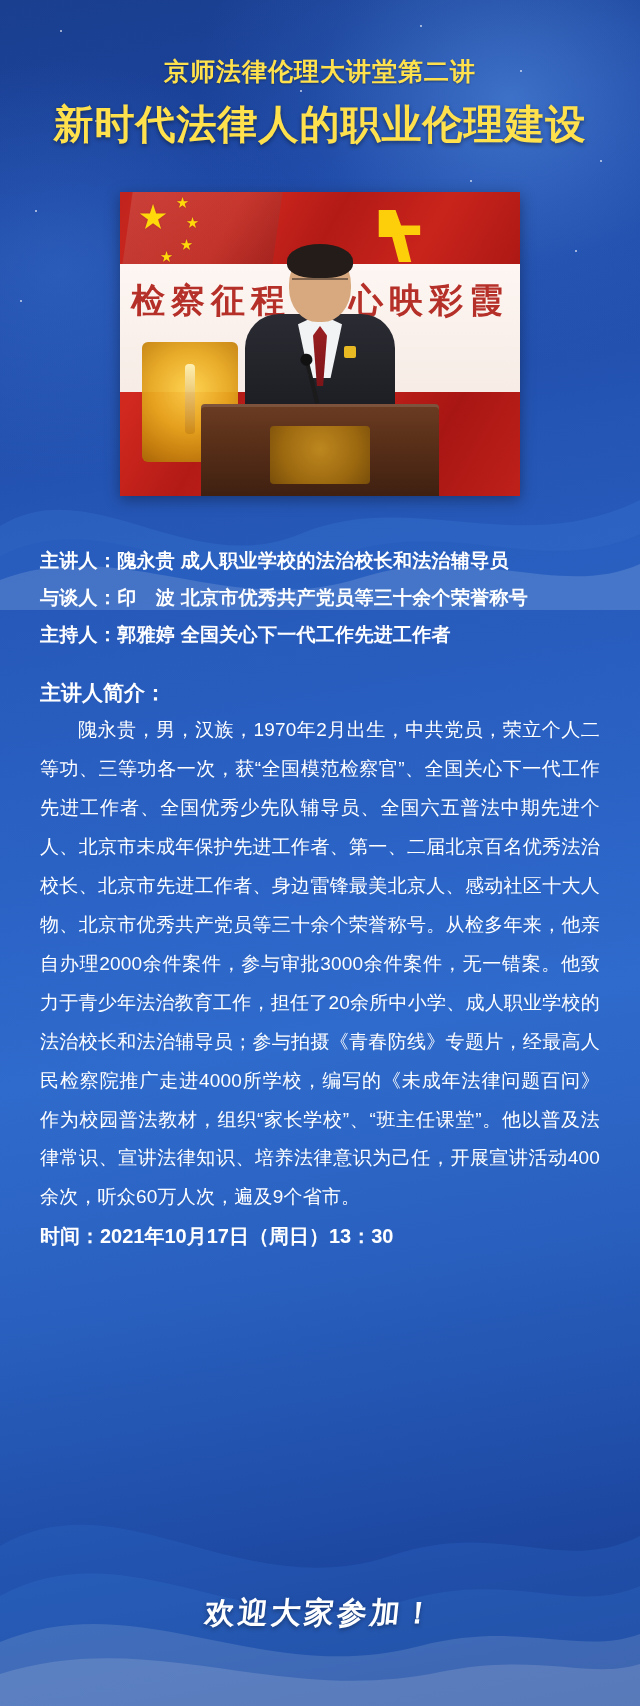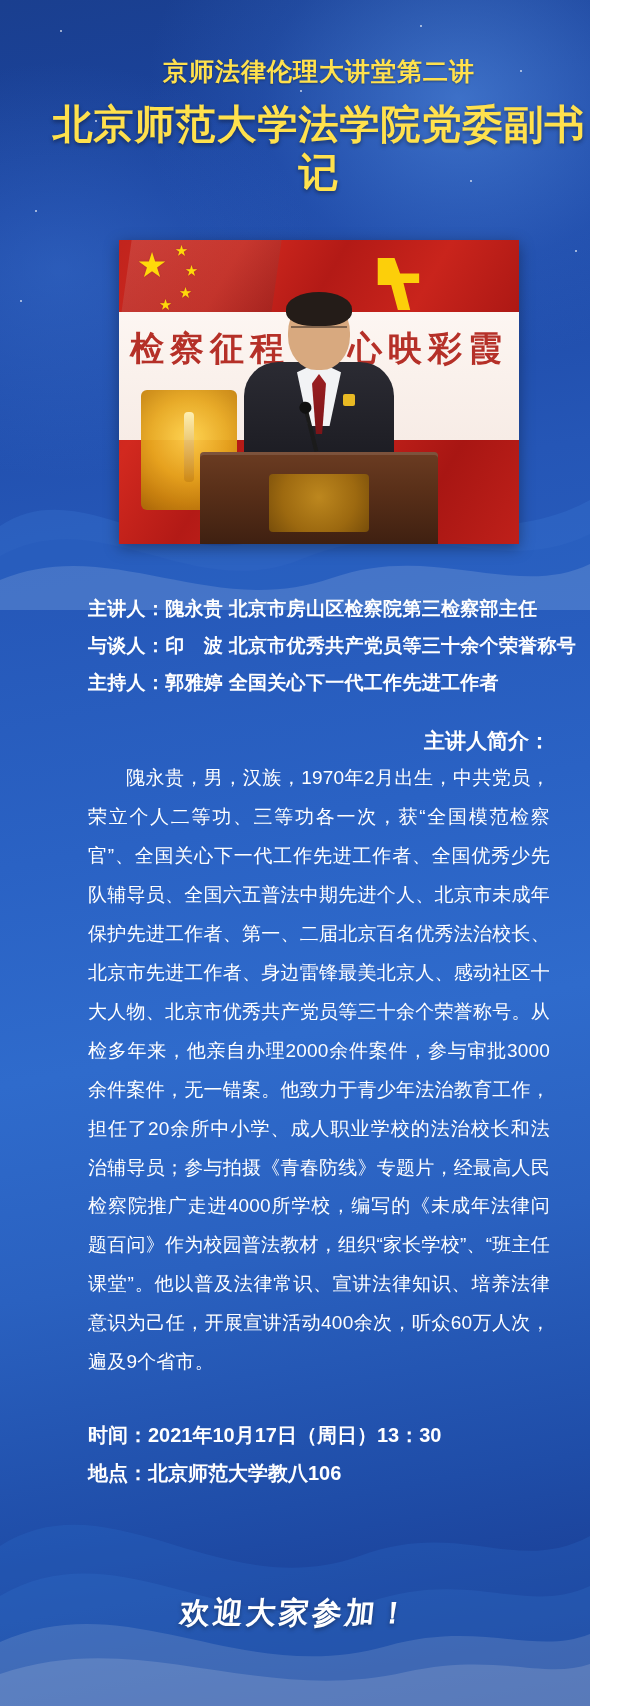--- a/index.html
+++ b/index.html
@@ -7,25 +7,24 @@
     padding: 0;
   }
   body {
     width: 640px;
     height: 1706px;
     overflow: hidden;
     font-family: "Liberation Sans", sans-serif;
   }
   .poster {
     position: relative;
-    width: 542px;
+    width: 640px;
     height: 1706px;
     background: linear-gradient(170deg, #1a3f8f 0%, #1b44a0 12%, #2556b6 30%, #2a62c4 48%, #2f6bcc 60%, #2a61c0 72%, #1f4da8 86%, #17368a 100%);
     overflow: hidden;
-    padding-left: 48px;
   }
   
   .glow {
     position: absolute;
     top: -160px;
     right: -180px;
     width: 620px;
     height: 520px;
     background: radial-gradient(ellipse at center, rgba(90,150,235,0.55) 0%, rgba(60,115,210,0.20) 45%, rgba(40,90,190,0) 72%);
     pointer-events: none;
@@ -284,33 +283,31 @@
     line-height: 1.95;
     color: #ffffff;
     white-space: nowrap;
     letter-spacing: 0.3px;
   }
   .bio-title {
     margin-top: 26px;
     font-size: 21px;
     font-weight: bold;
     color: #ffffff;
-    text-align: right;
   }
   .bio-body {
     margin-top: 4px;
     font-size: 19px;
     line-height: 2.05;
     color: #ffffff;
     text-align: justify;
     text-indent: 2em;
     letter-spacing: 0.2px;
   }
   .meta {
-    margin-top: 34px;
   }
   .meta-line {
     font-size: 20px;
     font-weight: bold;
     line-height: 1.9;
     color: #ffffff;
     white-space: nowrap;
   }
   .footer {
     position: absolute;
@@ -346,21 +343,21 @@
     <i style="top:210px; left:35px;"></i>
     <i style="top:250px; left:575px;"></i>
     <i style="top:300px; left:20px;"></i>
     <i style="top:90px; left:300px;"></i>
     <i style="top:180px; left:470px;"></i>
     <i style="top:25px; left:420px;"></i>
   </div>
 
   <div class="header">
     <div class="subtitle">京师法律伦理大讲堂第二讲</div>
-    <div class="maintitle">北京师范大学法学院党委副书记</div>
+    <div class="maintitle">新时代法律人的职业伦理建设</div>
   </div>
 
   <div class="photo-wrap">
     <div class="photo">
       <div class="flag-bg"></div>
       <div class="flag-fold"></div>
       <div class="star-big" style="left:18px; top:10px; font-size:30px;">★</div>
       <div class="star-big" style="left:56px; top:4px; font-size:13px;">★</div>
       <div class="star-big" style="left:66px; top:24px; font-size:13px;">★</div>
       <div class="star-big" style="left:60px; top:46px; font-size:13px;">★</div>
@@ -395,31 +392,30 @@
       <path d="M0,140 C120,70 240,200 390,150 C500,112 560,170 640,130 L640,300 L0,300 Z" fill="#2e6ecb" opacity="0.45"></path>
       <path d="M0,190 C130,120 250,240 400,196 C510,162 570,210 640,180 L640,300 L0,300 Z" fill="#3b82dd" opacity="0.40"></path>
       <path d="M0,236 C140,178 260,282 420,240 C520,214 580,250 640,228 L640,300 L0,300 Z" fill="#dff1fb" opacity="0.28"></path>
       <path d="M0,268 C150,220 280,300 440,266 C540,246 590,274 640,258 L640,300 L0,300 Z" fill="#eaf7ff" opacity="0.35"></path>
     </svg>
   </div>
 
   <div class="content">
 
     <div class="speakers">
-      <div class="speaker-line">主讲人：隗永贵  北京市房山区检察院第三检察部主任</div>
+      <div class="speaker-line">主讲人：隗永贵  成人职业学校的法治校长和法治辅导员</div>
       <div class="speaker-line">与谈人：印　波  北京市优秀共产党员等三十余个荣誉称号</div>
       <div class="speaker-line">主持人：郭雅婷  全国关心下一代工作先进工作者</div>
     </div>
 
     <div class="bio-title">主讲人简介：</div>
     <div class="bio-body">隗永贵，男，汉族，1970年2月出生，中共党员，荣立个人二等功、三等功各一次，获“全国模范检察官”、全国关心下一代工作先进工作者、全国优秀少先队辅导员、全国六五普法中期先进个人、北京市未成年保护先进工作者、第一、二届北京百名优秀法治校长、北京市先进工作者、身边雷锋最美北京人、感动社区十大人物、北京市优秀共产党员等三十余个荣誉称号。从检多年来，他亲自办理2000余件案件，参与审批3000余件案件，无一错案。他致力于青少年法治教育工作，担任了20余所中小学、成人职业学校的法治校长和法治辅导员；参与拍摄《青春防线》专题片，经最高人民检察院推广走进4000所学校，编写的《未成年法律问题百问》作为校园普法教材，组织“家长学校”、“班主任课堂”。他以普及法律常识、宣讲法律知识、培养法律意识为己任，开展宣讲活动400余次，听众60万人次，遍及9个省市。</div>
 
     <div class="meta">
       <div class="meta-line">时间：2021年10月17日（周日）13：30</div>
-      <div class="meta-line">地点：北京师范大学教八106</div>
     </div>
 
   </div>
 
   <div class="footer">
     <span class="welcome">欢迎大家参加！</span>
   </div>
 
 </div>
 

